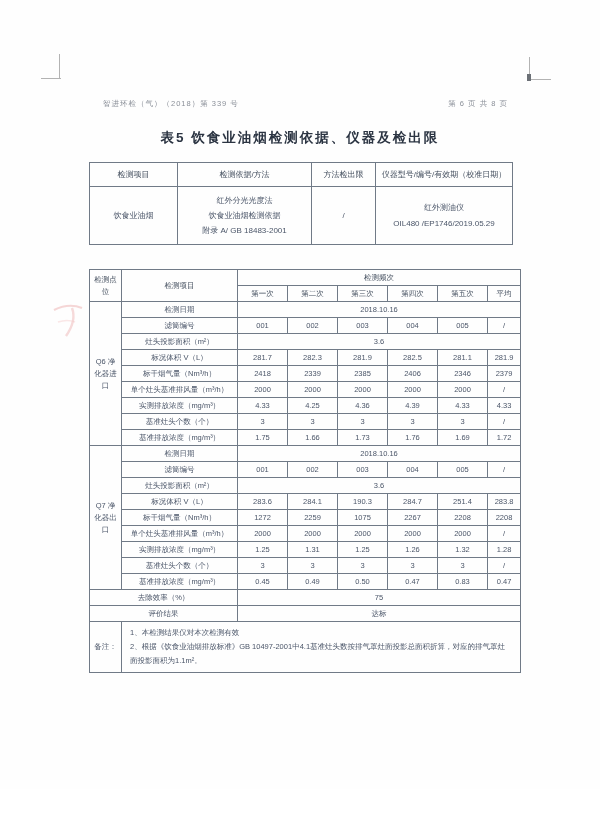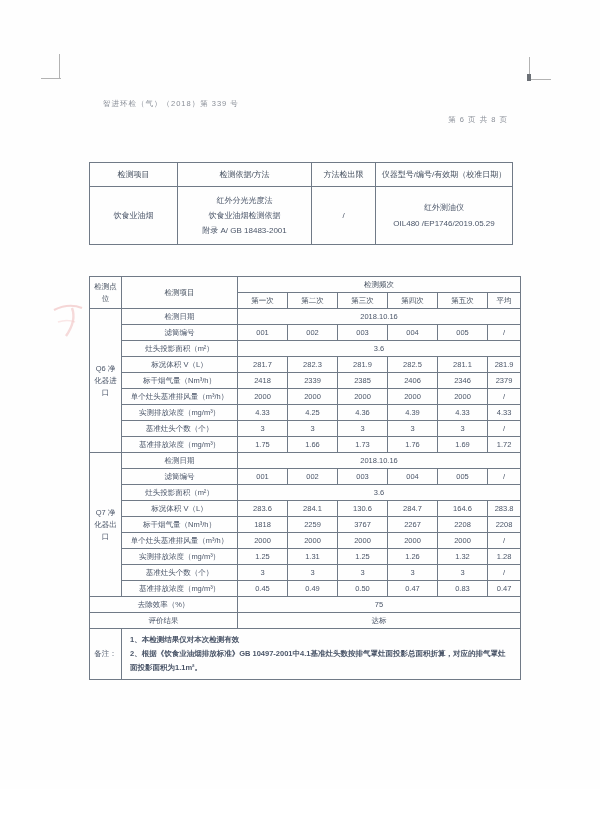--- a/index.html
+++ b/index.html
@@ -16,44 +16,44 @@
     color: #4a5568;
   }
   
   .corner-mark { position:absolute; background:#b3b3b3; }
   .corner-dot { position:absolute; background:#6b7076; }
   
   .stamp-fragment { position:absolute; left:48px; top:292px; opacity:.55; }
   
   .hdr { position:absolute; top:99px; font-size:7.5px; letter-spacing:1px; color:#8a8f98; }
   .hdr-left { left:103px; }
-  .hdr-right { right:92px;margin-top:16px; }
+  .hdr-right { right:92px; }
   
   .tbl-title {
     position:absolute; left:0; width:600px; text-align:center;
     font-size:13.5px; font-weight:bold; color:#2b3442; letter-spacing:2px;
   }
   .t5-title { top:129px; }
   .t6-title { top:247px; }
   
   table { border-collapse:collapse; table-layout:fixed; position:absolute; background:transparent; }
   td, th { border:1px solid #707a87; font-weight:normal; text-align:center; vertical-align:middle; color:#4a5568; }
   .t5 { left:89px; top:162px; width:423px; border:1.5px solid #55606e; font-size:8px; }
   .t5 th { height:24px; font-size:8px; color:#414c5c; }
   .t5 td { height:58px; }
   .t5 .multiline div { line-height:1.9;text-align:center; }
-  .t6 { left:89px; top:276px; width:431px; border:1.5px solid #55606e; font-size:7.5px; }
+  .t6 { left:89px; top:269px; width:431px; border:1.5px solid #55606e; font-size:7.5px; }
   .t6 th { height:16px; font-size:7.5px; color:#414c5c; }
   .t6 td { height:16px; padding:1px 2px; }
   .t6 .point-cell { width:32px; padding:2px 3px; line-height:1.6; }
   .t6 .label-cell { }
   .t6 .note-row td { height:auto; }
   .t6 .note-label { padding:4px 2px; }
   .t6 .note-body { text-align:left; padding:4px 8px; }
-  .t6 .note-body div { line-height:1.85;font-weight:bold; }
+  .t6 .note-body div { line-height:1.85; }
   
   .footer {
     position:absolute; top:796px; left:0; width:600px; text-align:center;
     font-size:10px; color:#3f4document5; color:#444c57; letter-spacing:1px;
   }
 </style>
 </head>
 <body>
 
 <div class="page">
@@ -66,20 +66,21 @@
 
   <svg class="stamp-fragment" width="50" height="55" viewBox="0 0 50 55">
     <path d="M6 18 C 14 14, 24 12, 34 16" stroke="#e07a7a" stroke-width="2.2" fill="none" opacity="0.55"></path>
     <path d="M24 16 C 27 24, 25 34, 18 44" stroke="#e07a7a" stroke-width="2.4" fill="none" opacity="0.5"></path>
     <path d="M10 30 C 16 28, 22 28, 27 30" stroke="#eda0a0" stroke-width="1.6" fill="none" opacity="0.45"></path>
   </svg>
 
   <div class="hdr hdr-left">智进环检（气）（2018）第 339 号</div>
   <div class="hdr hdr-right">第 6 页 共 8 页</div>
 
+  <div class="tbl-title t5-title">表5 饮食业油烟检测依据、仪器及检出限</div>
   <table class="t5">
     <colgroup>
         <col style="width:88px">
         <col style="width:134px">
         <col style="width:64px">
         <col style="width:137px">
       </colgroup>
     <thead>
       <tr>
         <th>检测项目</th>
@@ -219,30 +220,30 @@
           <td>/</td>
         </tr>
         <tr>
           <td class="label-cell">灶头投影面积（m²）</td>
           <td colspan="6">3.6</td>
         </tr>
         <tr>
           <td class="label-cell">标况体积 V（L）</td>
           <td>283.6</td>
           <td>284.1</td>
-          <td>130.6</td>
+          <td>190.3</td>
           <td>284.7</td>
-          <td>164.6</td>
+          <td>251.4</td>
           <td>283.8</td>
         </tr>
         <tr>
           <td class="label-cell">标干烟气量（Nm³/h）</td>
-          <td>1818</td>
+          <td>1272</td>
           <td>2259</td>
-          <td>3767</td>
+          <td>1075</td>
           <td>2267</td>
           <td>2208</td>
           <td>2208</td>
         </tr>
         <tr>
           <td class="label-cell">单个灶头基准排风量（m³/h）</td>
           <td>2000</td>
           <td>2000</td>
           <td>2000</td>
           <td>2000</td>

